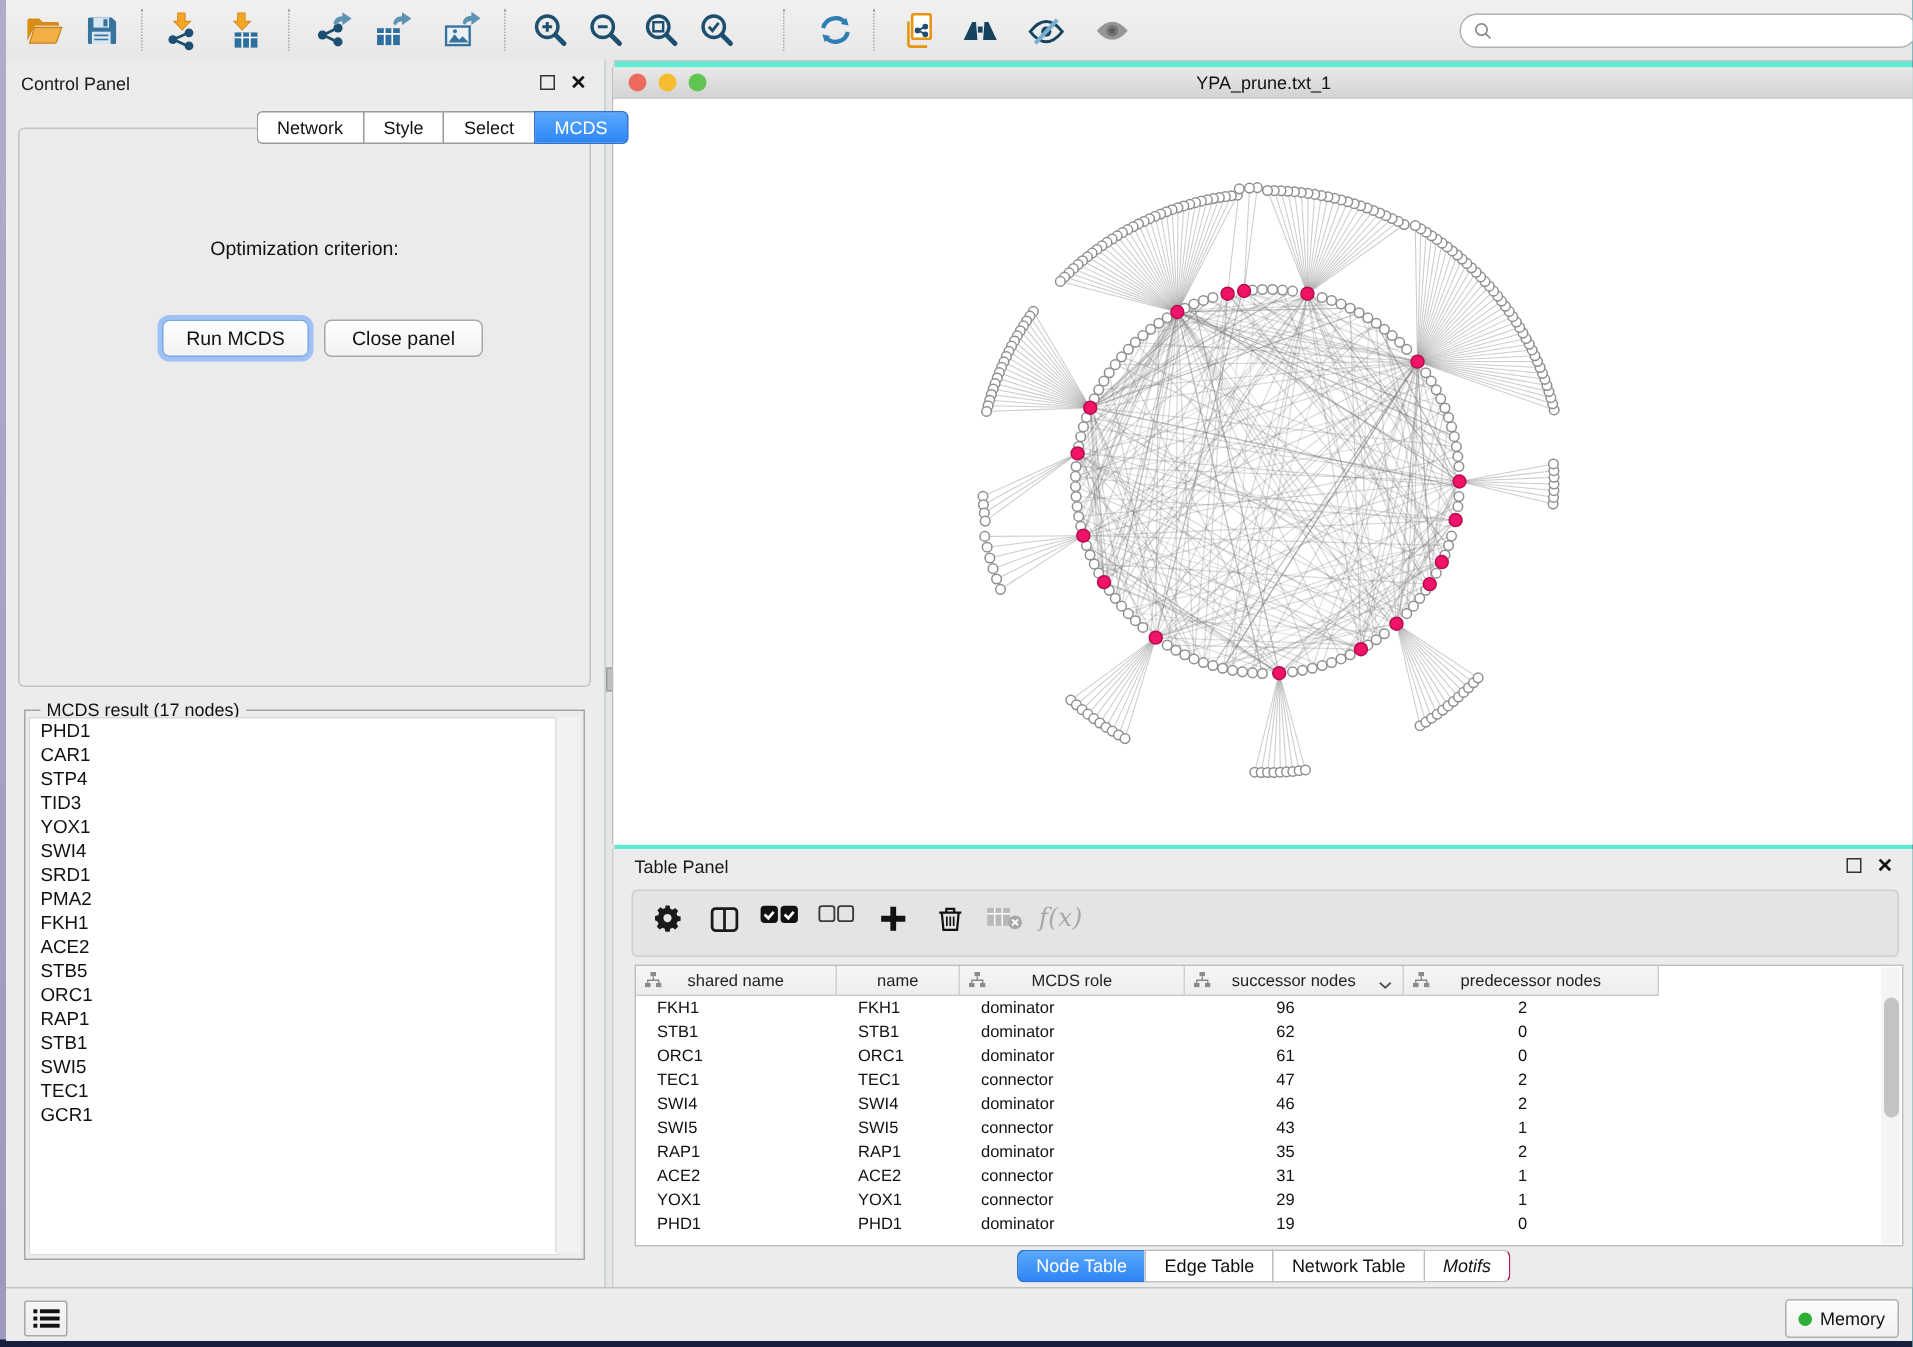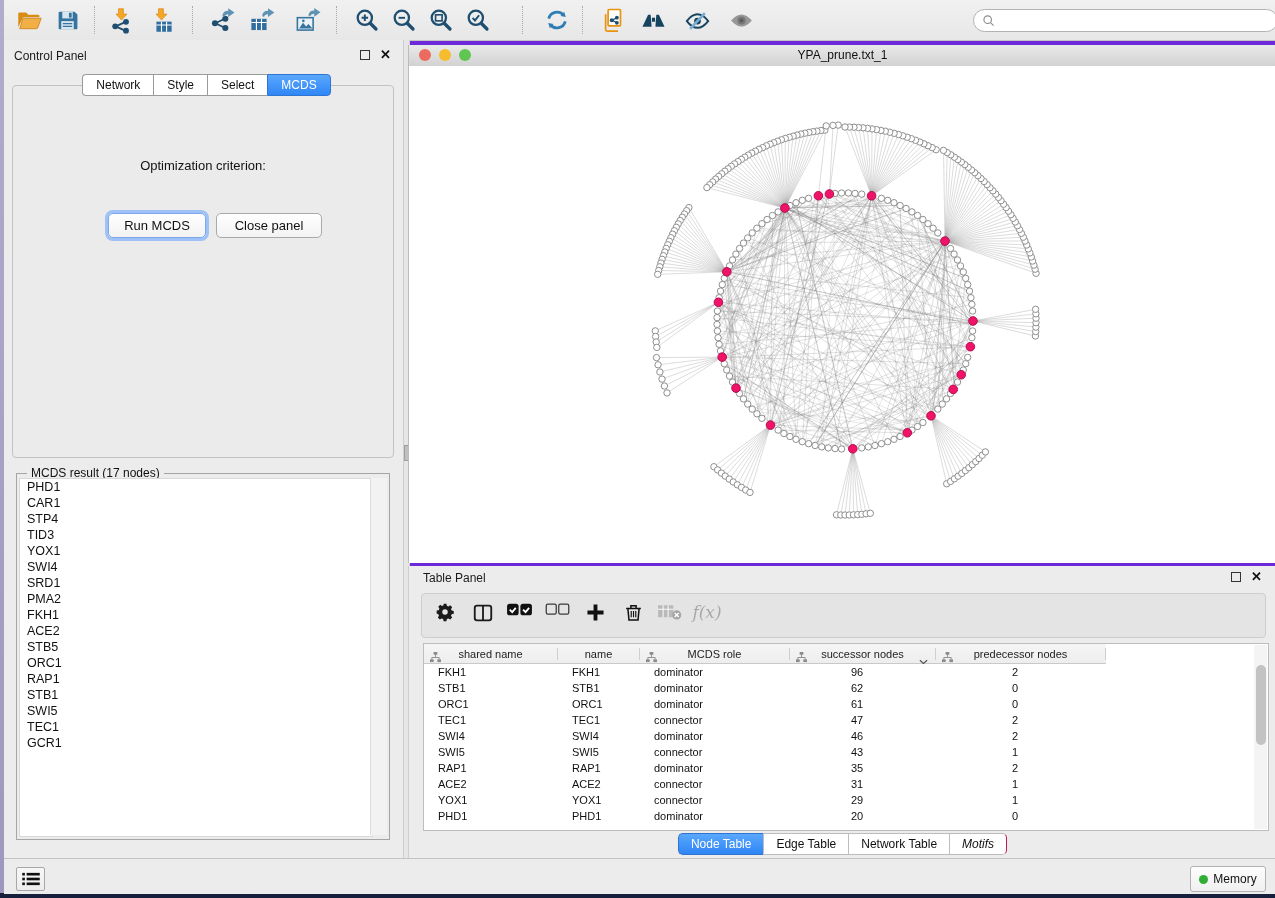--- a/index.html
+++ b/index.html
@@ -4,36 +4,36 @@
 <style>
   html,body{margin:0;padding:0;}
   body{
     width:1275px;height:898px;position:relative;overflow:hidden;
     background:linear-gradient(180deg,#233055 0%,#1b2747 60%,#16203c 100%);
     font-family:"Liberation Sans",sans-serif;color:#111;
     -webkit-font-smoothing:antialiased;
   }
   .abs{position:absolute;}
   #desktop-left{left:0;top:0;width:4px;height:893px;background:linear-gradient(180deg,#b3abcb,#9f97bd);}
-  #app{left:4px;top:0;width:1271px;height:893px;background:#6d28d9;}
+  #app{left:4px;top:0;width:1271px;height:893px;background:#5eead4;}
 
   
   #toolbar{left:0;top:0;width:1271px;height:40px;background:linear-gradient(180deg,#f1f1f1,#e7e7e7);border-bottom:1px solid #c4c4c4;}
   .tbtn{position:absolute;top:6px;width:34px;height:28px;display:flex;align-items:center;justify-content:center;cursor:default;}
   .tsep{position:absolute;top:6px;height:28px;border-left:1px dotted #a9a9a9;width:0;}
   #search-box{position:absolute;left:969px;top:9px;width:295px;height:21px;background:#fff;border:1px solid #b3b3b3;border-radius:12px;display:flex;align-items:center;padding-left:8px;}
   #search-box input{border:none;outline:none;font:12px "Liberation Sans",sans-serif;width:250px;background:transparent;}
 
   
   #control-panel{left:0;top:40px;width:399px;height:818px;background:#ececec;}
   .panel-title{font-size:12px;color:#1a1a1a;}
   .win-glyphs{position:absolute;display:flex;gap:10px;align-items:center;}
   .float-glyph{width:8px;height:8px;border:1.5px solid #333;display:inline-block;}
   .close-glyph{font-size:13px;font-weight:700;color:#111;line-height:8px;}
-  #cp-tabs{position:absolute;left:3px;top:34px;width:100%;display:flex;justify-content:center;z-index:3;}
+  #cp-tabs{position:absolute;left:16px;top:34px;width:100%;display:flex;justify-content:flex-end;z-index:3;}
   .cp-tab{font-size:12px;padding:3px 13px;background:#fff;border:1px solid #9a9a9a;border-right:none;color:#111;}
   .cp-tab:first-child{border-radius:4px 0 0 4px;}
   .cp-tab:last-child{border-radius:0 4px 4px 0;border-right:1px solid #9a9a9a;}
   .cp-tab.active{background:linear-gradient(180deg,#5aa8fd,#2f86f6);color:#fff;border-color:#2f74d0;}
   #cp-box{position:absolute;left:8px;top:45px;width:380px;height:371px;border:1px solid #c2c2c2;border-radius:4px;background:#ebebeb;z-index:1;}
   #opt-label{position:absolute;left:0;top:72px;width:100%;text-align:center;font-size:13px;}
   #criterion-select{position:absolute;left:45px;top:95px;width:311px;height:21px;background:#fff;border:1px solid #b6b6b6;border-radius:5px;display:flex;align-items:center;}
   #criterion-select .sel-text{font-size:13px;padding-left:8px;flex:1;white-space:nowrap;}
   #criterion-select .stepper{width:19px;height:19px;margin-right:1px;border-radius:4px;background:linear-gradient(180deg,#6db1fc,#2f7ef8);display:flex;align-items:center;justify-content:center;}
   .cp-btn{position:absolute;top:127px;height:23px;background:linear-gradient(180deg,#ffffff,#f2f2f2);border:1px solid #a9a9a9;border-radius:5px;font-size:13px;display:flex;align-items:center;justify-content:center;}
@@ -55,21 +55,21 @@
   .tl{position:absolute;top:4px;width:12px;height:12px;border-radius:50%;}
   #net-title{position:absolute;top:3px;width:100%;text-align:center;font-size:12px;font-weight:500;color:#111;}
   #net-canvas{position:absolute;left:0;top:21px;width:867px;height:497px;background:#fff;}
 
   
   #table-panel{left:404px;top:566px;width:867px;height:292px;background:#ececec;border-left:1px solid #cfcfcf;}
   #tp-toolbar{position:absolute;left:12px;top:27px;width:843px;height:43px;background:#e4e4e4;border:1px solid #cdcdcd;border-radius:4px;}
   .tp-ic{position:absolute;top:8px;width:30px;height:26px;display:flex;align-items:flex-start;justify-content:center;}
   #fx-label{font-family:"DejaVu Serif",serif;font-style:italic;font-size:17px;color:#a9a9a9;}
   #node-table{position:absolute;left:14px;top:77px;width:844px;height:186px;background:#fff;border:1px solid #bdbdbd;}
-  #thead-row{position:absolute;left:0;top:0;height:19px;display:flex;background:linear-gradient(180deg,#f6f6f6,#ededed);border-bottom:1px solid #c9c9c9;align-items:center;}
+  #thead-row{position:absolute;left:0;top:0;height:19px;display:flex;background:linear-gradient(180deg,#f6f6f6,#ededed);border-bottom:1px solid #c9c9c9;}
   .th{position:relative;display:flex;align-items:center;justify-content:center;font-size:11px;color:#222;border-right:1px solid #cfcfcf;box-sizing:border-box;}
   .th .tree-ic{position:absolute;left:6px;top:4px;}
   .th .sort-ic{position:absolute;right:7px;top:7px;}
   .tr{position:absolute;left:0;height:16px;display:flex;}
   .td{font-size:11px;line-height:16px;box-sizing:border-box;white-space:nowrap;overflow:hidden;}
   .td.l{padding-left:14px;text-align:left;}
   .td.r{padding-right:12px;text-align:center;}
   #table-vscroll{position:absolute;right:1px;top:1px;width:13px;height:184px;background:#f4f4f4;}
   #table-vscroll .thumb{position:absolute;left:1.5px;top:20px;width:10px;height:80px;background:#c3c3c3;border-radius:5px;}
   #bottom-tabs{position:absolute;left:0;top:267px;width:100%;display:flex;justify-content:center;}
@@ -1162,21 +1162,21 @@
             <div class="td l" style="width: 134px;">YOX1</div>
             <div class="td l" style="width: 82px;">YOX1</div>
             <div class="td l" style="width: 150px;">connector</div>
             <div class="td r" style="width: 146px;">29</div>
             <div class="td r" style="width: 170px;">1</div>
           </div>
           <div class="tr" style="top: 164px;">
             <div class="td l" style="width: 134px;">PHD1</div>
             <div class="td l" style="width: 82px;">PHD1</div>
             <div class="td l" style="width: 150px;">dominator</div>
-            <div class="td r" style="width: 146px;">20</div>
+            <div class="td r" style="width: 146px;">19</div>
             <div class="td r" style="width: 170px;">0</div>
           </div>
         </div>
       <div id="table-vscroll">
           <span class="thumb"></span>
         </div>
     </div>
     <div id="bottom-tabs">
         <span class="bt-tab active">Node Table</span>
         <span class="bt-tab">Edge Table</span>

